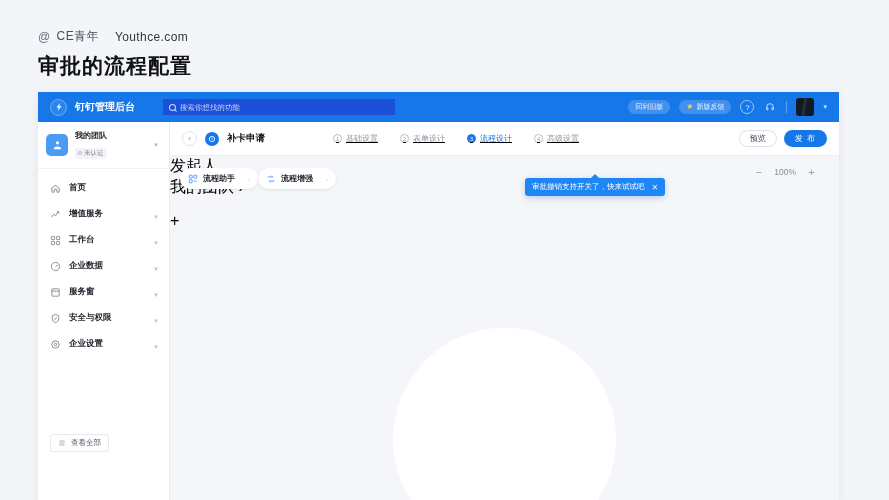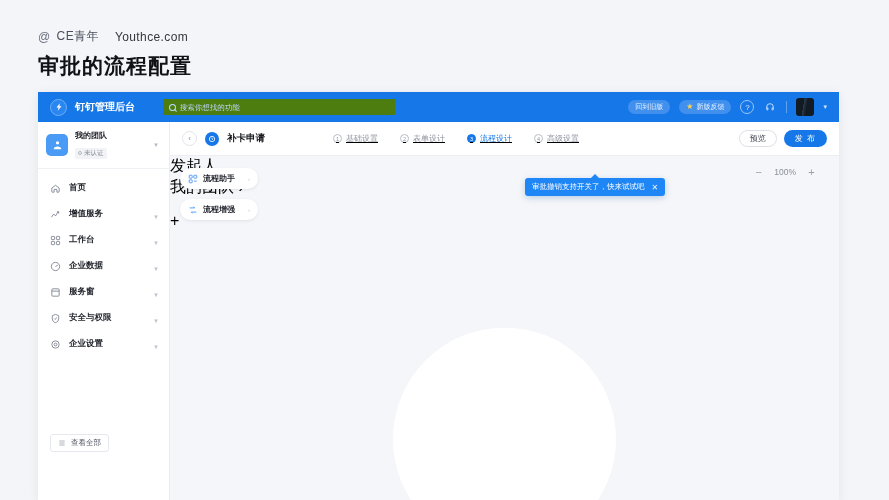--- a/index.html
+++ b/index.html
@@ -40,21 +40,21 @@
   }
   .logo-circle {
     width:17px; height:17px; border-radius:50%;
     background:#2a86f0; border:1px solid #6fb0f7;
     display:flex; align-items:center; justify-content:center; margin-left:4px;
   }
   .logo-circle svg { width:10px; height:10px; }
   .nav-brand { color:#fff; font-size:10px; font-weight:bold; margin-left:8px; white-space:nowrap; }
   .searchbox {
     width:232px; height:16px; margin-left:28px;
-    background:#4d7c0f; border-radius:0;
+    background:#1d4ed8; border-radius:0;
     display:flex; align-items:center; padding:0 6px; gap:4px;
   }
   .searchbox .s-ico { width:7px; height:7px; border:1px solid #bcd9fb; border-radius:50%; position:relative; }
   .searchbox .s-ico::after{ content:""; position:absolute; right:-2px; bottom:-1px; width:3px; height:1px; background:#bcd9fb; transform:rotate(45deg); }
   .searchbox input {
     background:transparent; border:none; outline:none; color:#d7e8fd;
     font-size:7.5px; width:100%; font-family:inherit;
   }
   .searchbox input::placeholder { color:#bdd8fa; }
   .nav-right { margin-left:auto; display:flex; align-items:center; gap:9px; padding-right:4px; }
@@ -133,21 +133,21 @@
     background:#1f86f5; color:#fff; font-size:7.5px;
     border-radius:3px; padding:4px 7px; display:flex; align-items:center; gap:7px;
     box-shadow:0 2px 6px rgba(20,90,180,.25);
   }
   .tooltip::before { content:""; position:absolute; top:-4px; left:50%; margin-left:-4px;
                      border-left:4px solid transparent; border-right:4px solid transparent; border-bottom:4px solid #1f86f5; }
   .tooltip .x { font-size:8px; opacity:.9; }
 
   
   .canvas { flex:1; position:relative; overflow:hidden; background:#f5f6f9; }
-  .side-cards { position:absolute; left:10px; top:12px; display:flex; flex-direction:column; gap:10px; }
+  .side-cards { position:absolute; left:10px; top:12px; display:flex; }
   .side-card {
     width:78px; height:21px; background:#fff; border-radius:11px;
     display:flex; align-items:center; gap:5px; padding:0 8px;
     box-shadow:0 1px 3px rgba(40,55,90,.10); font-size:8px; color:#23262e; font-weight:bold;
   }
   .side-card svg { width:10px; height:10px; flex:none; }
   .side-card .sc-car { margin-left:auto; color:#c2c6d0; font-size:6px; font-weight:normal; }
 
   .zoomctl { position:absolute; right:22px; top:10px; display:flex; align-items:center; gap:10px; color:#8a8f9b; }
   .zoomctl .zb { font-size:11px; color:#9aa0ab; width:11px; text-align:center; }

